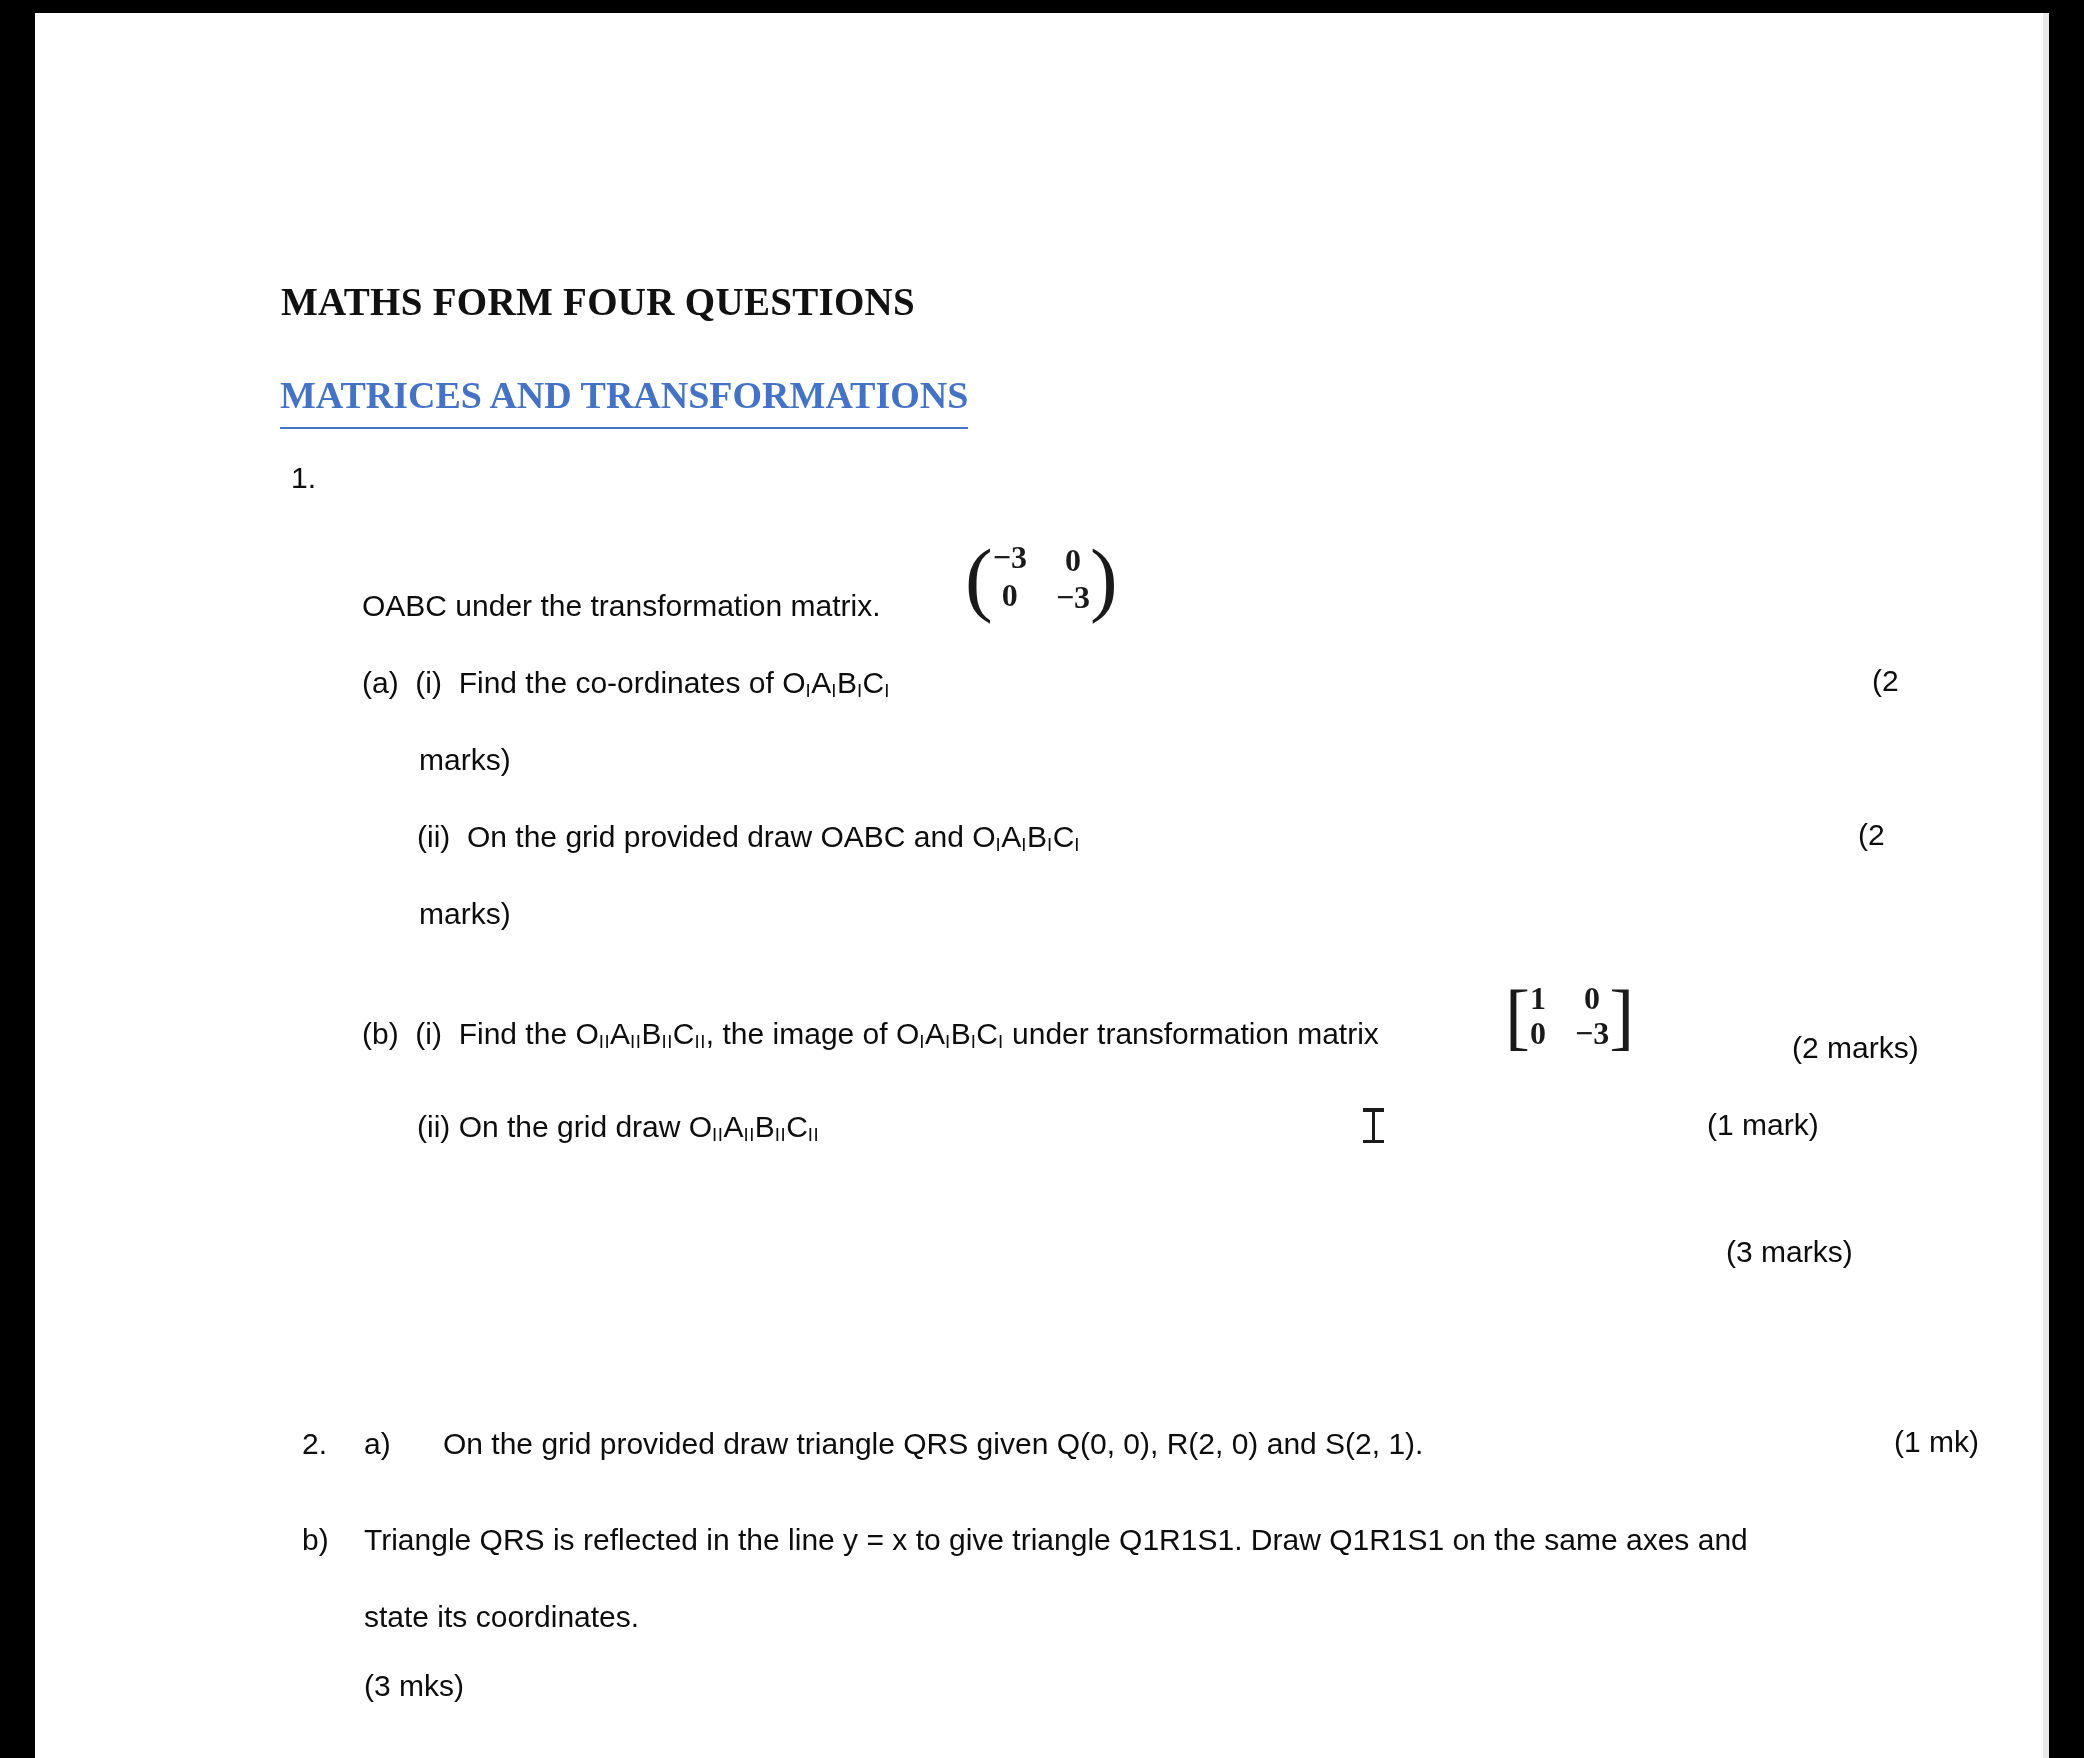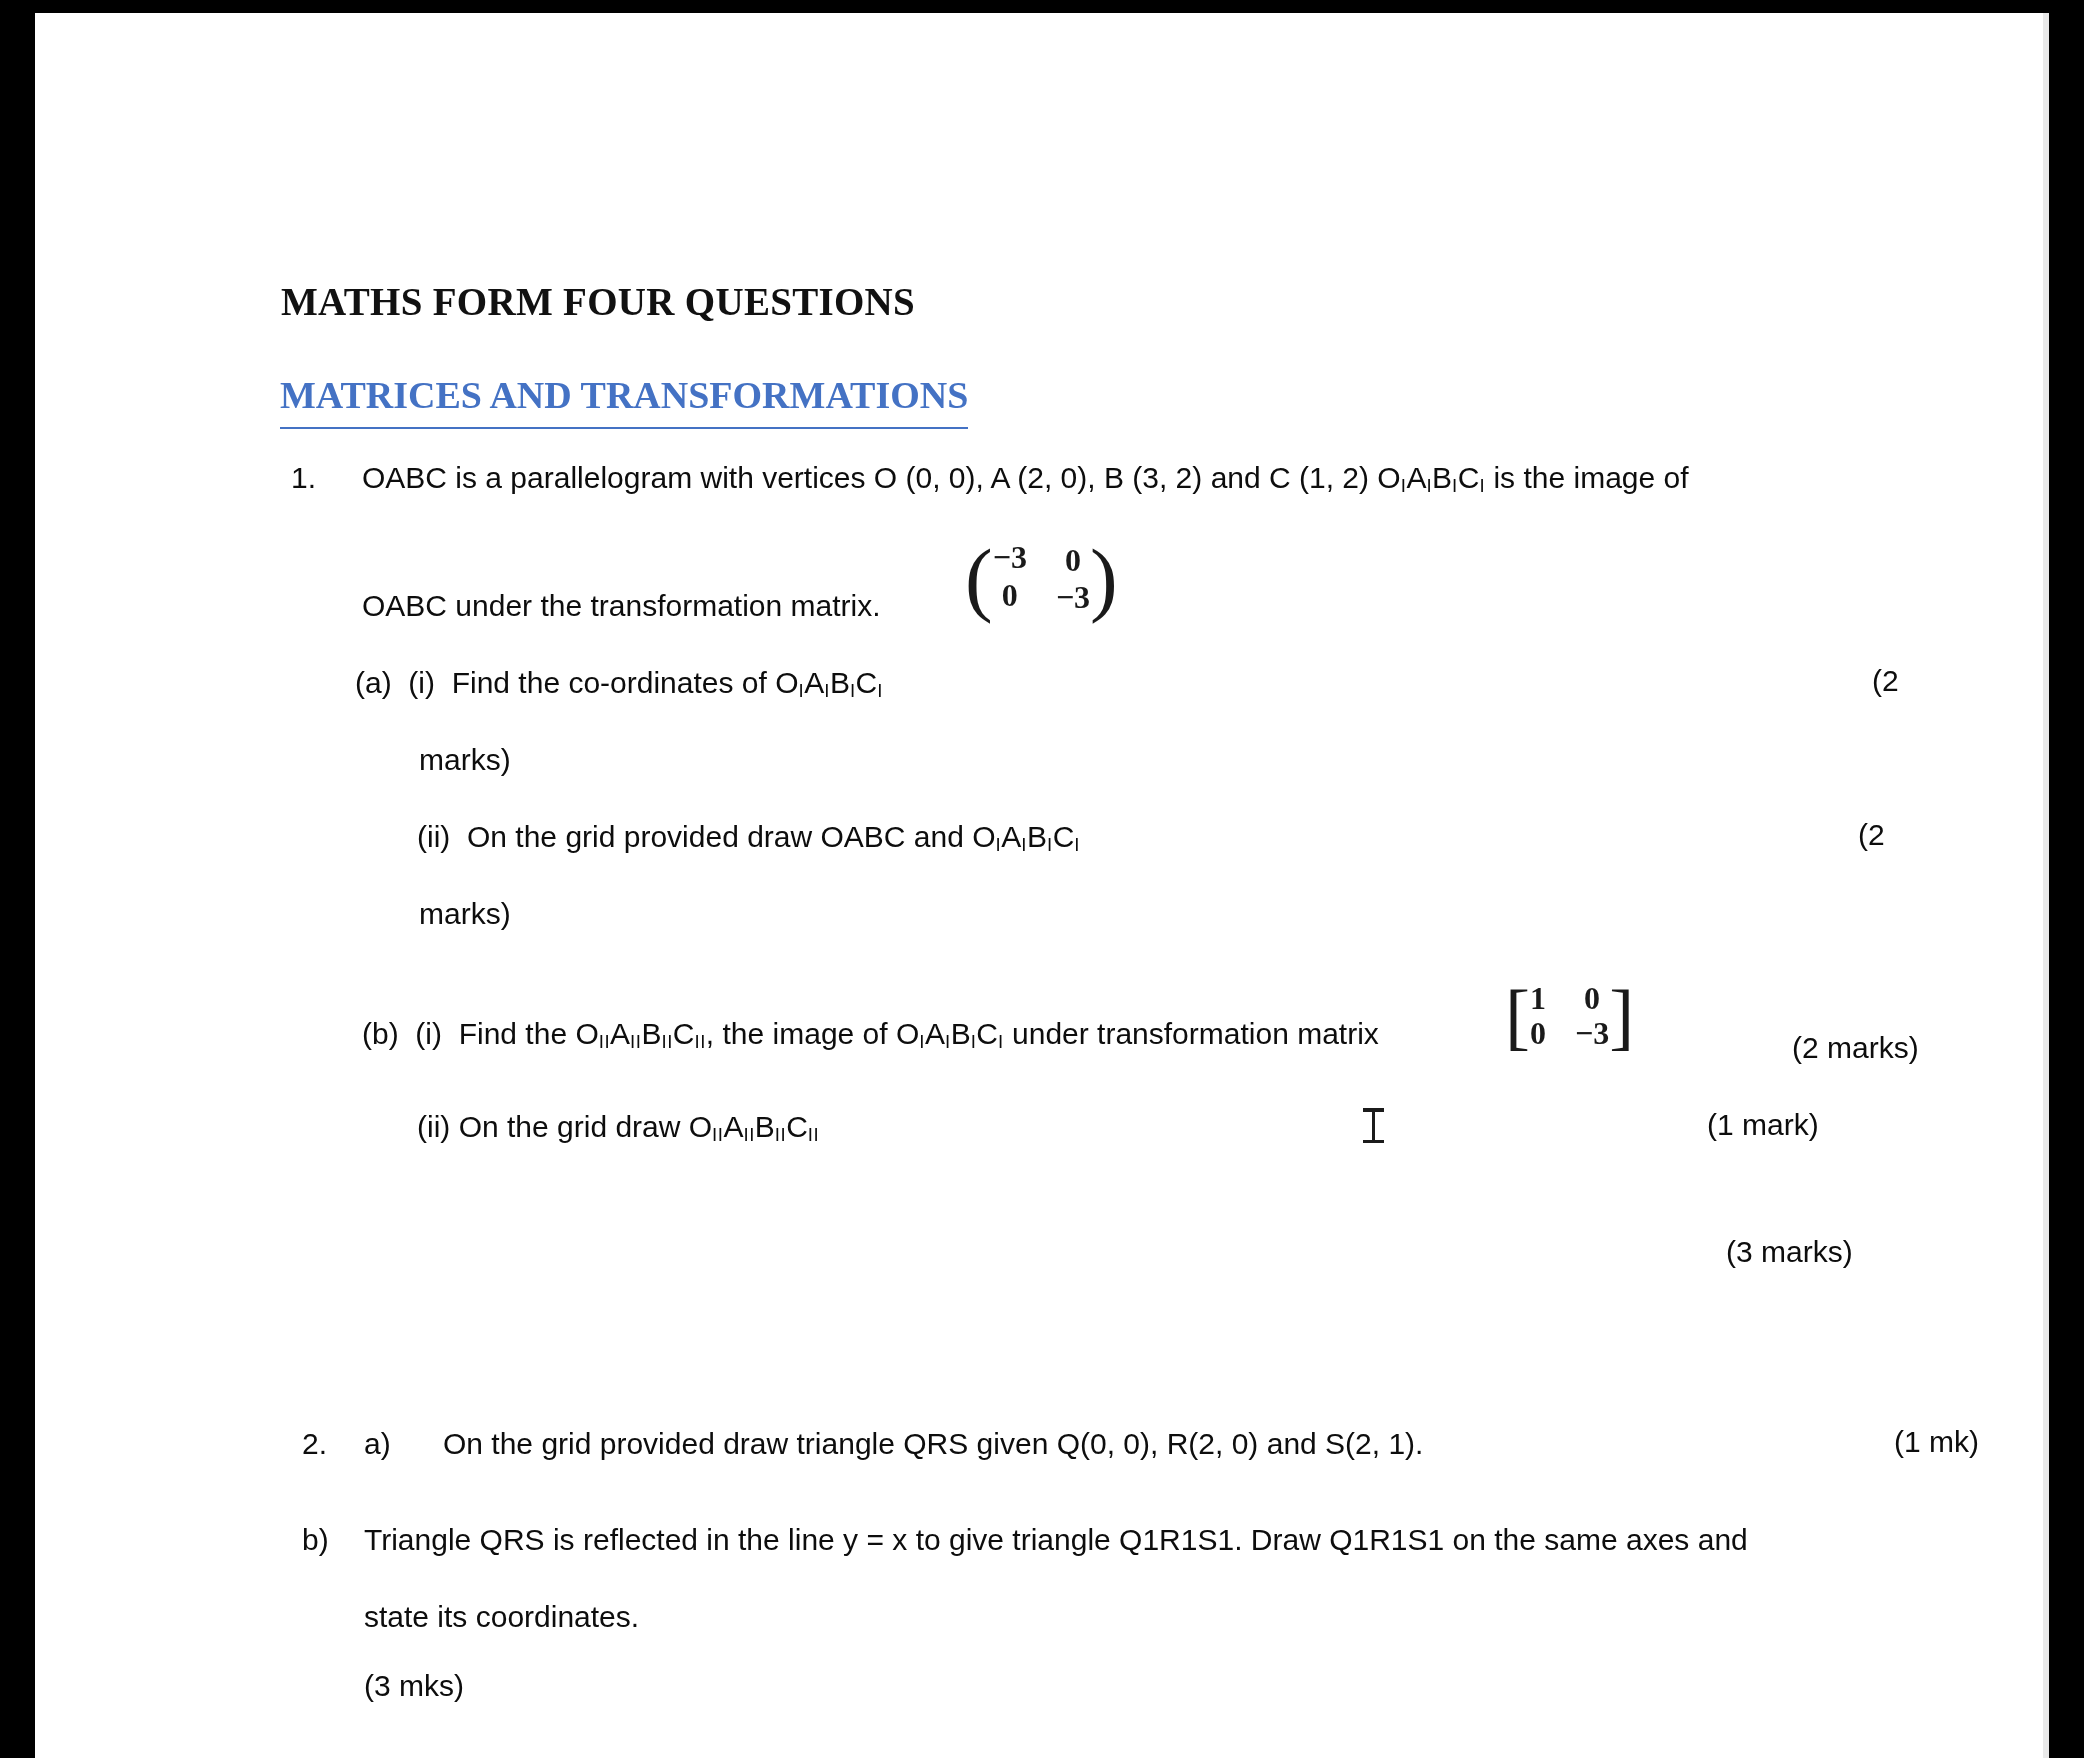--- a/index.html
+++ b/index.html
@@ -168,36 +168,35 @@
   <div id="page">
     <div id="page-edge"></div>
     <div class="doc">
 
       <div class="title-main">MATHS FORM FOUR QUESTIONS</div>
 
       <div class="title-sub">MATRICES AND TRANSFORMATIONS</div>
 
       <div class="body-line" style="left:256px; top:446px;">1.</div>
 
-      <div class="body-line" style="left:327px; top:446px;"><span>OABC is a parallelogram with vertices O (0, 0), A (2, 0), B (3, 2) and C (1, 2) O</span><sub class="rn">I</sub><span>A</span><sub class="rn">I</sub><span>B</span><sub class="rn">I</sub><span>C</span><sub class="rn">I</sub><span> is the image of</span></div>
 
       <div class="body-line" style="left:327px; top:574px;">OABC under the  transformation matrix.</div>
 
       <div class="matrix mx1" style="left:930px; top:530px;">
         <span class="bracket">(</span>
         <span class="cells">
           <span class="r0c0">−3</span>
           <span class="r0c1">0</span>
           <span class="r1c0">0</span>
           <span class="r1c1">−3</span>
         </span>
         <span class="bracket">)</span>
       </div>
 
-      <div class="body-line" style="left:320px; top:651px;"><span>(a)</span>&nbsp;&nbsp;<span>(i)</span>&nbsp;&nbsp;<span>Find the co-ordinates of O</span><sub class="rn">I</sub>A<sub class="rn">I</sub>B<sub class="rn">I</sub>C<sub class="rn">I</sub></div>
+      <div class="body-line" style="left:327px; top:651px;"><span>(a)</span>&nbsp;&nbsp;<span>(i)</span>&nbsp;&nbsp;<span>Find the co-ordinates of O</span><sub class="rn">I</sub>A<sub class="rn">I</sub>B<sub class="rn">I</sub>C<sub class="rn">I</sub></div>
 
       <div class="marks" style="left:1837px; top:651px;">(2</div>
 
       <div class="body-line" style="left:384px; top:728px;">marks)</div>
 
       <div class="body-line" style="left:382px; top:805px;"><span>(ii)</span>&nbsp;&nbsp;<span>On the grid provided draw OABC and O</span><sub class="rn">I</sub>A<sub class="rn">I</sub>B<sub class="rn">I</sub>C<sub class="rn">I</sub></div>
 
       <div class="marks" style="left:1823px; top:805px;">(2</div>
 
       <div class="body-line" style="left:384px; top:882px;">marks)</div>

